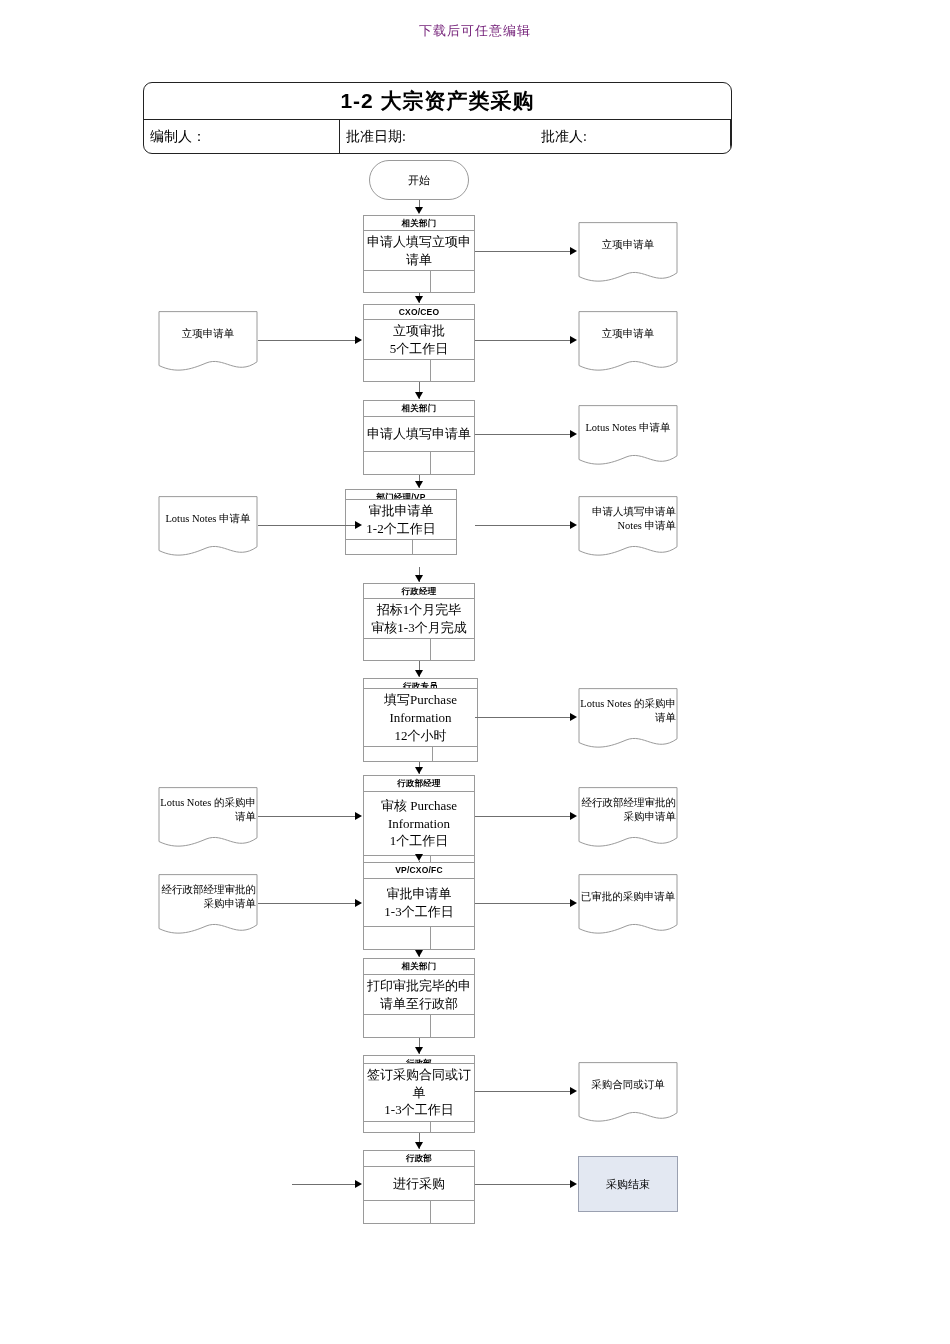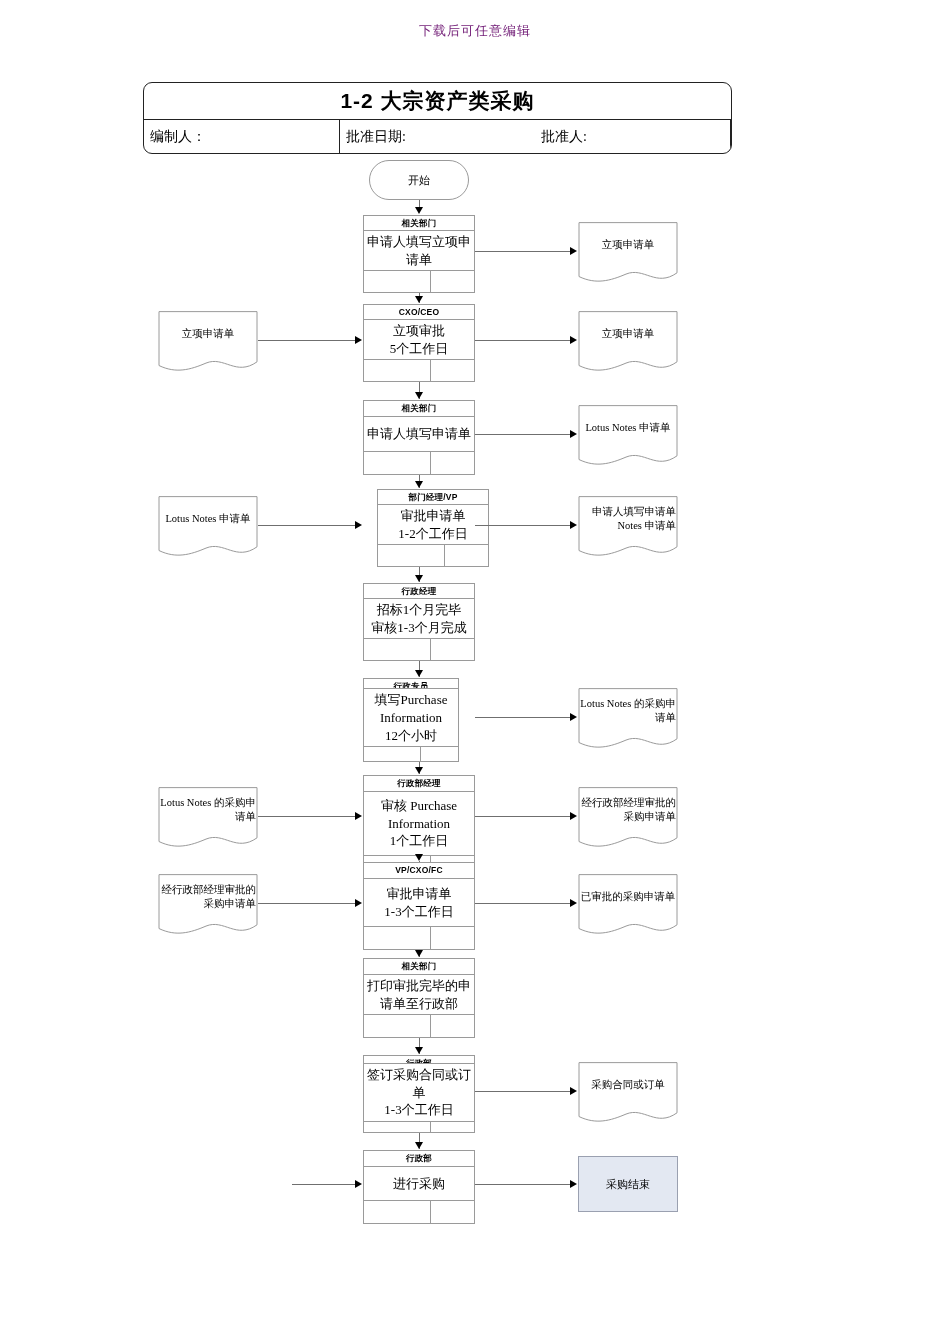--- a/index.html
+++ b/index.html
@@ -261,21 +261,21 @@
     <div class="conn v" style="left: 419px; top: 475px; height: 13px; background: rgb(111, 111, 111);"></div>
     <div class="arrow down" style="left: 414.5px; top: 481px;"></div>
     <div class="docshape" style="left: 578px; top: 405px; width: 100px; height: 62px;">
       <svg viewBox="0 0 100 100" preserveAspectRatio="none">
         <path d="M1,1 L99,1 L99,82 C78,106 66,72 48,84 C32,95 18,101 1,88 Z" fill="#ffffff" stroke="#9a9a9a" stroke-width="1" vector-effect="non-scaling-stroke"></path>
       </svg>
       <div class="doc-label">Lotus Notes 申请单</div>
     </div>
     <div class="conn h" style="left: 475px; top: 434px; width: 95px; background: rgb(111, 111, 111);"></div>
     <div class="arrow right" style="left: 570px; top: 429.5px;"></div>
-    <div class="proc" style="left: 377px; top: 489px; width: 112px; height: 78px; border-color: rgb(154, 154, 154);">
+    <div class="proc" style="left: 345px; top: 489px; width: 112px; height: 66px; border-color: rgb(154, 154, 154);">
       <div class="proc-head" style="border-bottom-color: rgb(154, 154, 154);">部门经理/VP</div>
       <div class="proc-body">审批申请单<br>1-2个工作日</div>
       <div class="proc-foot" style="border-top-color: rgb(154, 154, 154);">
         <div class="fc-left" style="border-right-color: rgb(154, 154, 154);"></div>
         <div class="fc-right"></div>
       </div>
     </div>
     <div class="conn v" style="left: 419px; top: 567px; height: 15px; background: rgb(111, 111, 111);"></div>
     <div class="arrow down" style="left: 414.5px; top: 575px;"></div>
     <div class="docshape" style="left: 578px; top: 496px; width: 100px; height: 62px;">
@@ -297,21 +297,21 @@
     <div class="proc" style="left: 363px; top: 583px; width: 112px; height: 78px; border-color: rgb(154, 154, 154);">
       <div class="proc-head" style="border-bottom-color: rgb(154, 154, 154);">行政经理</div>
       <div class="proc-body">招标1个月完毕<br>审核1-3个月完成</div>
       <div class="proc-foot" style="border-top-color: rgb(154, 154, 154);">
         <div class="fc-left" style="border-right-color: rgb(154, 154, 154);"></div>
         <div class="fc-right"></div>
       </div>
     </div>
     <div class="conn v" style="left: 419px; top: 661px; height: 16px; background: rgb(111, 111, 111);"></div>
     <div class="arrow down" style="left: 414.5px; top: 670px;"></div>
-    <div class="proc" style="left: 363px; top: 678px; width: 96px; height: 84px; border-color: rgb(154, 154, 154);">
+    <div class="proc" style="left: 363px; top: 678px; width: 115px; height: 84px; border-color: rgb(154, 154, 154);">
       <div class="proc-head" style="border-bottom-color: rgb(154, 154, 154);">行政专员</div>
       <div class="proc-body">填写Purchase Information<br>12个小时</div>
       <div class="proc-foot" style="border-top-color: rgb(154, 154, 154);">
         <div class="fc-left" style="border-right-color: rgb(154, 154, 154);"></div>
         <div class="fc-right"></div>
       </div>
     </div>
     <div class="conn v" style="left: 419px; top: 762px; height: 12px; background: rgb(111, 111, 111);"></div>
     <div class="arrow down" style="left: 414.5px; top: 767px;"></div>
     <div class="docshape" style="left: 578px; top: 688px; width: 100px; height: 62px;">

